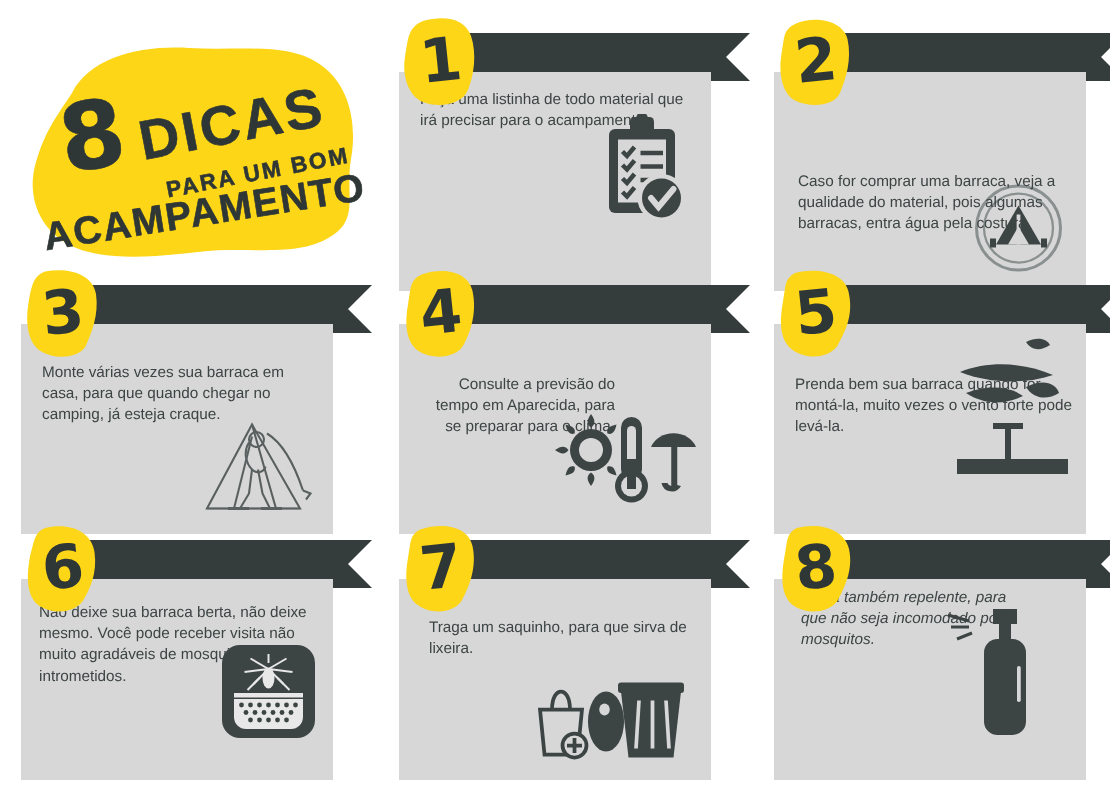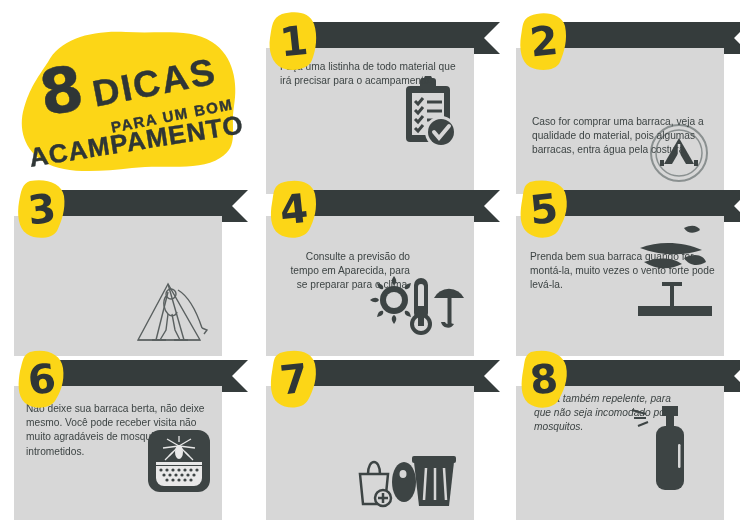--- a/index.html
+++ b/index.html
@@ -230,20 +230,21 @@
         <path d="M0,0 H212 L196,16 L212,32 H0 Z" fill="#353c3c"></path>
       </svg>
   </div>
   <div class="badge">
     <svg width="56" height="62" viewBox="0 0 56 62">
         <path d="M16,3 C32,0 48,5 50,18 C52,32 47,44 43,53 C38,61 22,62 13,56 C4,50 3,36 5,24 C7,13 8,6 16,3 Z" fill="#fcd617"></path>
       </svg>
     <div class="badge-num">3</div>
   </div>
   <div class="card-body h140">
+    <div class="card-text" style="top:26px;">Monte várias vezes sua barraca em casa, para que quando chegar no camping, já esteja craque.</div>
     <div class="card-icon" style="right:6px; bottom:2px;">
       <svg width="94" height="80" viewBox="0 0 94 80" fill="none" stroke="#5a6060" stroke-width="1.4">
         <path d="M46,14 L16,70 H78 Z"></path>
         <path d="M46,14 L62,70"></path>
         <path d="M46,22 L34,70"></path>
         <path d="M56,20 C66,26 74,40 80,58"></path>
         <path d="M80,58 l5,2 l-3,4"></path>
         <path d="M44,26 c-4,6 -2,14 2,18 c3,3 8,2 9,-2"></path>
         <circle cx="49" cy="24" r="5"></circle>
         <path d="M46,44 l-2,16 l-6,10"></path>
@@ -394,20 +395,21 @@
         <path d="M0,0 H212 L196,16 L212,32 H0 Z" fill="#353c3c"></path>
       </svg>
   </div>
   <div class="badge">
     <svg width="56" height="62" viewBox="0 0 56 62">
         <path d="M14,5 C30,0 46,3 49,16 C52,30 47,43 42,52 C37,61 21,62 12,55 C4,49 4,35 6,24 C8,13 7,9 14,5 Z" fill="#fcd617"></path>
       </svg>
     <div class="badge-num">7</div>
   </div>
   <div class="card-body h134">
+    <div class="card-text" style="left:20px; top:26px;">Traga um saquinho, para que sirva de lixeira.</div>
     <div class="card-icon" style="right:14px; bottom:6px;">
       <svg width="104" height="64" viewBox="0 0 104 64">
         <g fill="none" stroke="#3d4444" stroke-width="2.5">
           <path d="M4,28 h28 l-3,30 h-22 Z"></path>
           <path d="M12,28 c0,-8 3,-12 6,-12 c3,0 6,4 6,12"></path>
         </g>
         <circle cx="27" cy="52" r="8" fill="#d7d7d7" stroke="#3d4444" stroke-width="2.5"></circle>
         <g stroke="#3d4444" stroke-width="2.5">
           <line x1="22" y1="52" x2="32" y2="52"></line>
             <line x1="27" y1="47" x2="27" y2="57"></line>

